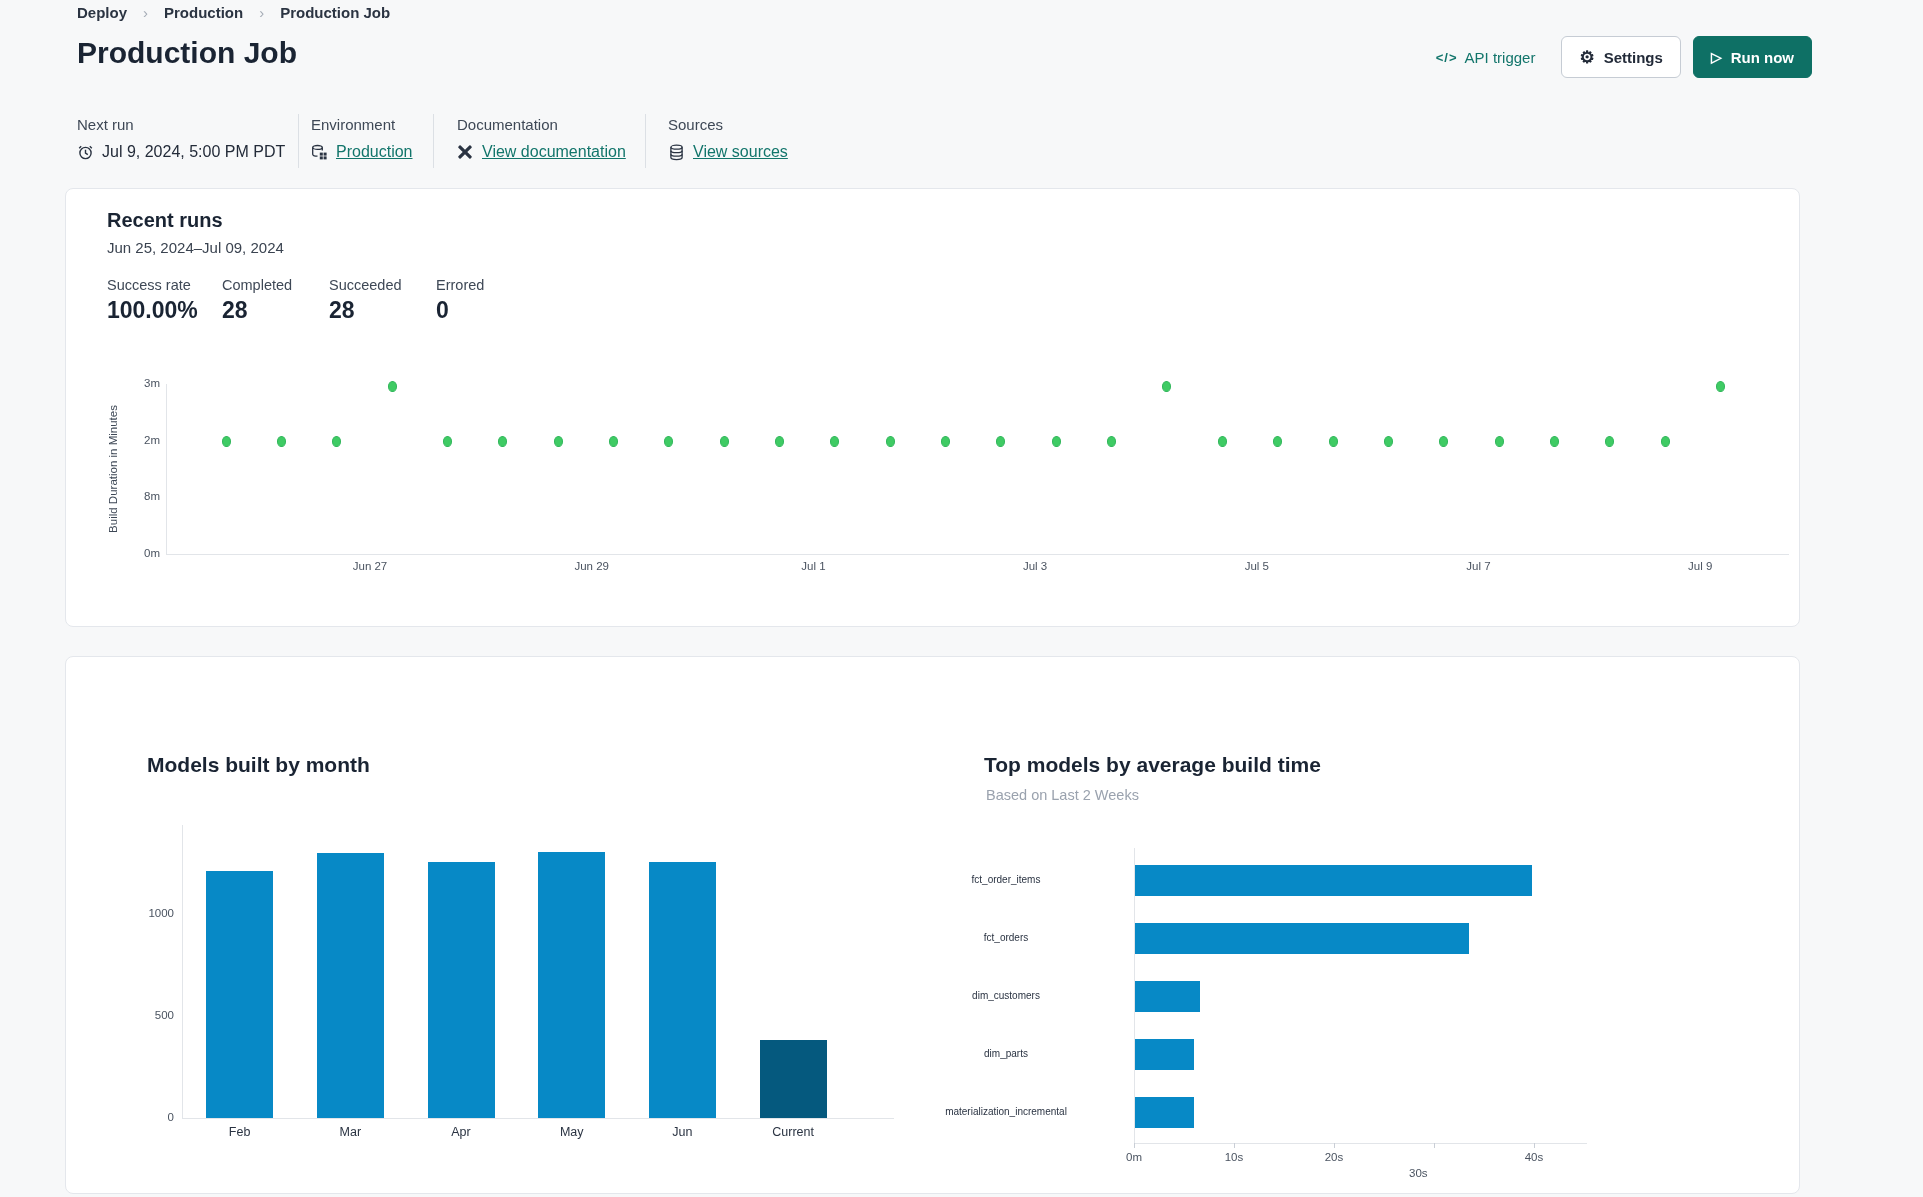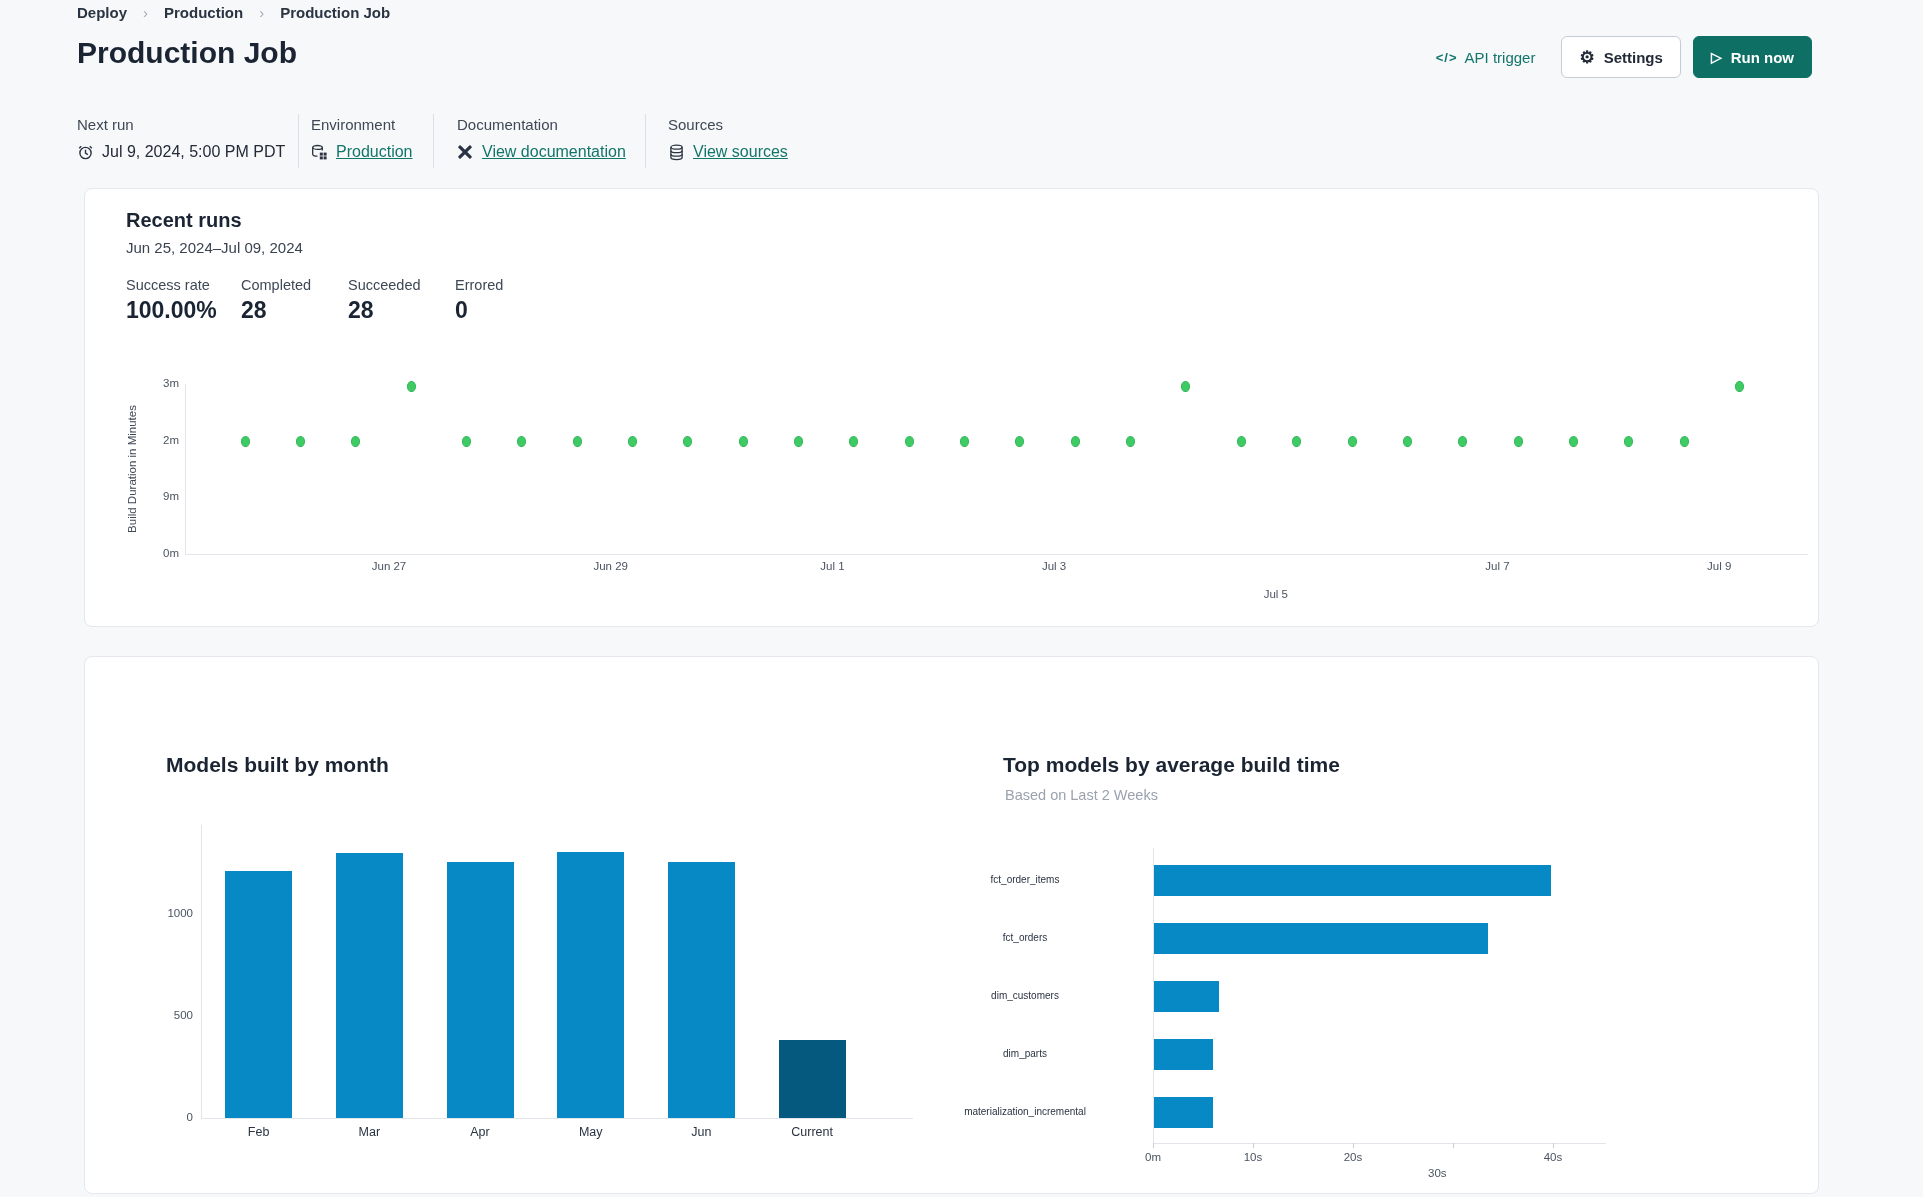--- a/index.html
+++ b/index.html
@@ -24,21 +24,21 @@
   
   .meta { position:absolute; top:116px; left:0; width:100%; height:58px; }
   .meta-col { position:absolute; top:0; }
   .meta-label { font-size:15px; color:#3e4856; }
   .meta-value { margin-top:10px; display:flex; align-items:center; gap:8px; font-size:16px; color:#232b39; }
   .meta-link { color:#12756b; text-decoration:underline; cursor:pointer; }
   .meta-divider { position:absolute; top:-2px; width:1px; height:54px; background:#dce0e5; }
   .micon { display:inline-flex; width:17px; height:17px; }
 
   
-  .card { position:absolute; left:84px; width:1735px; background:#fff; border:1px solid #e4e7ec; border-radius:8px; }
+  .card { position:absolute; left:65px; width:1735px; background:#fff; border:1px solid #e4e7ec; border-radius:8px; }
   .card-recent { top:188px; height:439px; }
   .card-insights { top:656px; height:538px; }
 
   .rr-title { position:absolute; left:41px; top:20px; font-size:20px; font-weight:bold; color:#1a2433; }
   .rr-date { position:absolute; left:41px; top:50px; font-size:15px; color:#3a4350; }
   .stat { position:absolute; top:88px; }
   .stat-label { font-size:14.5px; color:#3e4856; }
   .stat-value { margin-top:4px; font-size:23px; font-weight:bold; color:#1a2433; }
 
   
@@ -175,29 +175,29 @@
     </div>
     <div class="stat" style="left:370px">
       <div class="stat-label">Errored</div>
       <div class="stat-value">0</div>
     </div>
 
     <div id="scatter-plot">
         <div class="axis-line" style="left: 100px; top: 195px; width: 1px; height: 170px;"></div>
         <div class="axis-line" style="left: 100px; top: 365px; width: 1623px; height: 1px;"></div>
         <div class="tick-label" style="left: 64px; top: 358px; width: 30px; text-align: right;">0m</div>
-        <div class="tick-label" style="left: 64px; top: 301.333px; width: 30px; text-align: right;">9m</div>
+        <div class="tick-label" style="left: 64px; top: 301.333px; width: 30px; text-align: right;">8m</div>
         <div class="tick-label" style="left: 64px; top: 244.667px; width: 30px; text-align: right;">2m</div>
         <div class="tick-label" style="left: 64px; top: 188px; width: 30px; text-align: right;">3m</div>
         <div class="rot-label" style="left: -37px; top: 273px; width: 170px; height: 14px;">Build Duration in Minutes</div>
         <div class="tick-label" style="left: 274px; top: 371px; width: 60px; text-align: center;">Jun 27</div>
         <div class="tick-label" style="left: 495.7px; top: 371px; width: 60px; text-align: center;">Jun 29</div>
         <div class="tick-label" style="left: 717.4px; top: 371px; width: 60px; text-align: center;">Jul 1</div>
         <div class="tick-label" style="left: 939.1px; top: 371px; width: 60px; text-align: center;">Jul 3</div>
-        <div class="tick-label" style="left: 1160.8px; top: 371px; width: 60px; text-align: center; margin-top: 28px;">Jul 5</div>
+        <div class="tick-label" style="left: 1160.8px; top: 371px; width: 60px; text-align: center;">Jul 5</div>
         <div class="tick-label" style="left: 1382.5px; top: 371px; width: 60px; text-align: center;">Jul 7</div>
         <div class="tick-label" style="left: 1604.2px; top: 371px; width: 60px; text-align: center;">Jul 9</div>
         <div class="dot" style="left: 155.5px; top: 246.733px; background: rgb(63, 203, 100);"></div>
         <div class="dot" style="left: 210.85px; top: 246.733px; background: rgb(63, 203, 100);"></div>
         <div class="dot" style="left: 266.2px; top: 246.733px; background: rgb(63, 203, 100);"></div>
         <div class="dot" style="left: 321.55px; top: 191.767px; background: rgb(63, 203, 100);"></div>
         <div class="dot" style="left: 376.9px; top: 246.733px; background: rgb(63, 203, 100);"></div>
         <div class="dot" style="left: 432.25px; top: 246.733px; background: rgb(63, 203, 100);"></div>
         <div class="dot" style="left: 487.6px; top: 246.733px; background: rgb(63, 203, 100);"></div>
         <div class="dot" style="left: 542.95px; top: 246.733px; background: rgb(63, 203, 100);"></div>

